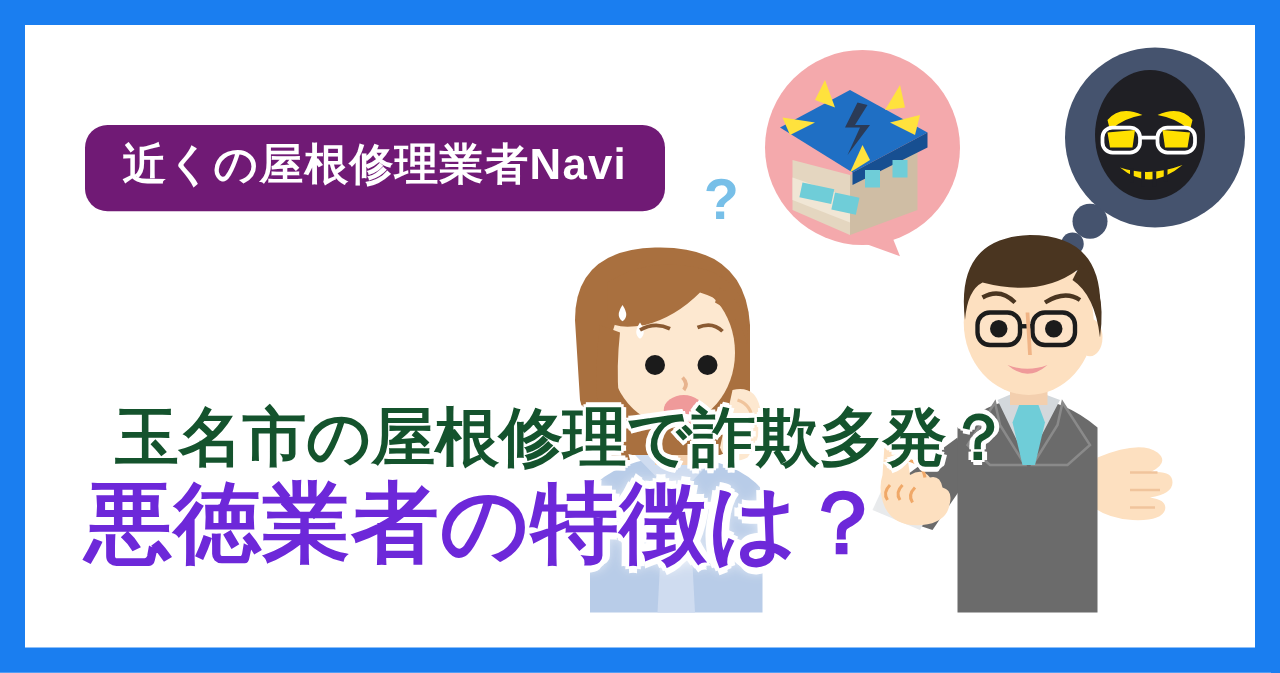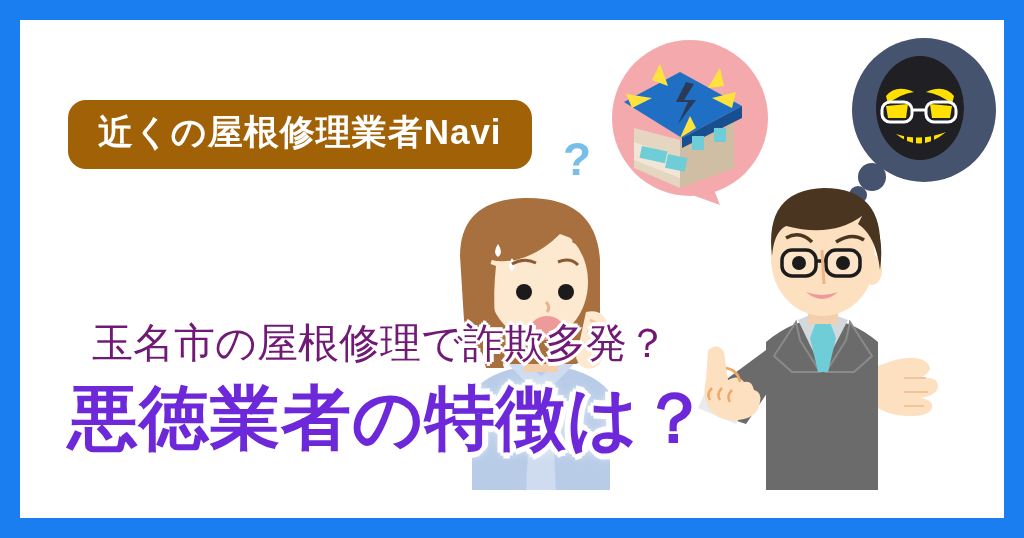--- a/index.html
+++ b/index.html
@@ -17,40 +17,40 @@
     position:absolute;left:20px;top:20px;
     width:984px;height:498px;
     background:#ffffff;
     overflow:hidden;
   }
 
   
   .badge{
     position:absolute;left:48px;top:80px;
     padding:14px 30px 18px 30px;
-    background:#a16207;
+    background:#701a75;
     border-radius:18px;
     color:#ffffff;
     font-size:35px;font-weight:bold;
     letter-spacing:1px;
     line-height:1.05;
     white-space:nowrap;
     z-index:40;
   }
   .qmark{
     position:absolute;left:543px;top:112px;
     color:#77bfe8;font-size:46px;font-weight:bold;
     z-index:39;
   }
 
   
   .subtitle{
     position:absolute;left:72px;top:296px;
-    font-size:41px;font-weight:normal;
-    color:#701a75;
+    font-size:51px;font-weight:bold;
+    color:#14532d;
     letter-spacing:0px;white-space:nowrap;
     z-index:45;
     text-shadow:
       3px 0 0 #fff,-3px 0 0 #fff,0 3px 0 #fff,0 -3px 0 #fff,
       2px 2px 0 #fff,-2px 2px 0 #fff,2px -2px 0 #fff,-2px -2px 0 #fff,
       4px 0 0 #fff,-4px 0 0 #fff,0 4px 0 #fff,0 -4px 0 #fff;
   }
   .title{
     position:absolute;left:48px;top:352px;
     font-size:70px;font-weight:bold;

